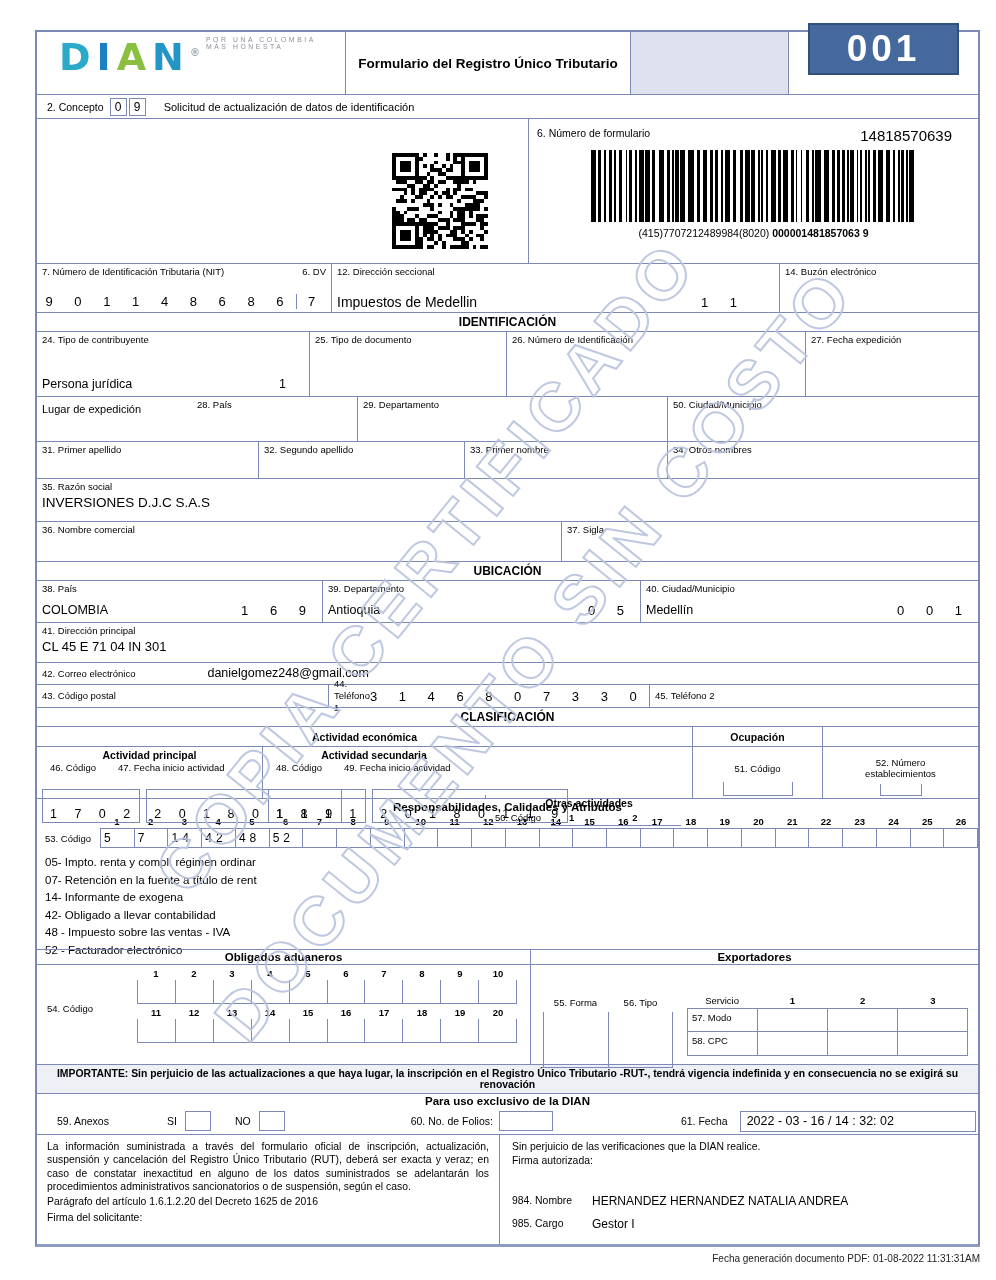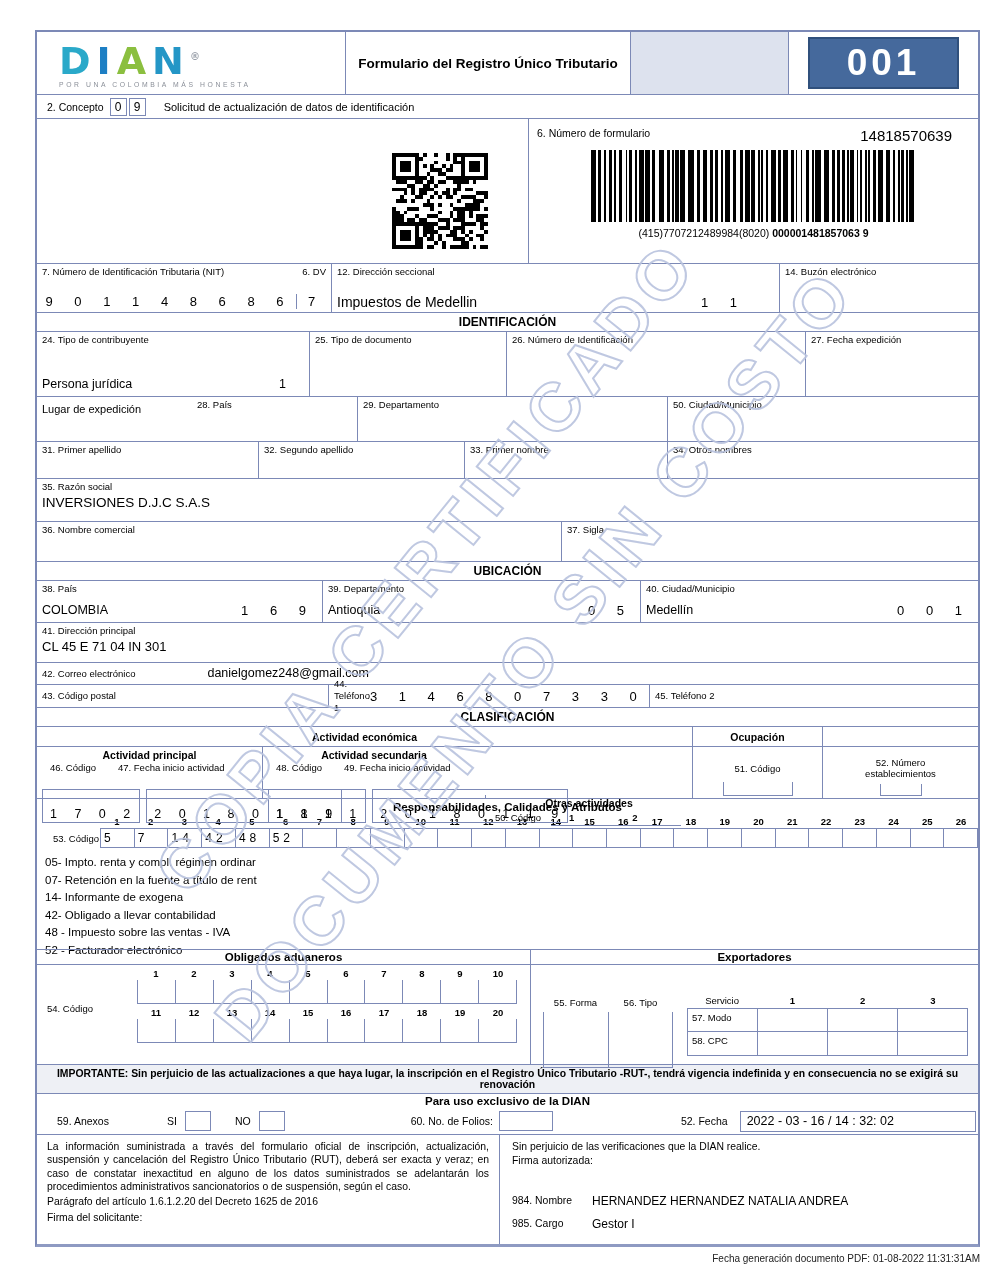--- a/index.html
+++ b/index.html
@@ -17,29 +17,29 @@
   .row:first-child{border-top:none;}
   .cell{position:relative;padding:2px 5px;}
   .cell + .cell{border-left:1px solid var(--bd);}
   .lbl{font-size:9.5px;display:block;line-height:12px;}
   .val{font-size:12.5px;line-height:15px;}
   .digits{font-size:13px;letter-spacing:9px;white-space:nowrap;}
   .sechead{text-align:center;font-weight:bold;font-size:12px;padding:2px 0;border-top:1px solid var(--bd);}
   .subhead{text-align:center;font-weight:bold;font-size:10.5px;}
   
   .hdr{display:flex;height:62px;align-items:stretch;}
-  .logo-cell{width:308px;display:flex;flex-direction:column;justify-content:center;padding-left:22px;}
+  .logo-cell{width:308px;display:flex;flex-direction:row;justify-content:center;padding-left:22px;}
   .dian{font-size:38px;font-weight:bold;letter-spacing:6px;line-height:38px;font-family:"DejaVu Sans",sans-serif;}
   .dian .l1{color:#2aa9c9;} .dian .l2{color:#1d7fc4;} .dian .l3{color:#8bbf3f;} .dian .l4{color:#2496c6;}
   .dian sup{font-size:10px;color:#9aa0aa;}
   .tagline{font-size:6.8px;letter-spacing:2.6px;color:#8a8f98;margin-top:2px;}
   .title-cell{flex:1;border-left:1px solid var(--bd);display:flex;align-items:center;justify-content:center;
     font-weight:bold;font-size:13.5px;text-align:center;}
   .spacer-cell{width:158px;border-left:1px solid var(--bd);background:#dde2ee;}
-  .code-cell{width:190px;border-left:1px solid var(--bd);display:flex;align-items:center;justify-content:center;padding:19px;}
+  .code-cell{width:190px;border-left:1px solid var(--bd);display:flex;align-items:flex-end;justify-content:center;padding:19px;}
   .code-box{width:178px;height:52px;background:var(--accent);border:2px solid #30507c;color:#fff;
     font-size:37px;font-weight:bold;letter-spacing:4px;display:flex;align-items:center;justify-content:center;}
   
   .concepto{height:24px;align-items:center;padding-left:10px;font-size:10.5px;}
   .cbox{width:17px;height:18px;border:1px solid var(--bd);display:inline-flex;align-items:center;justify-content:center;
     font-size:12px;margin-left:2px;}
   .cdesc{margin-left:18px;font-size:11px;}
   
   .fnarea{height:145px;}
   .fn-left{flex:1;display:flex;}
@@ -73,21 +73,21 @@
   .act-col{display:flex;flex-direction:column;}
   .act-lbls{display:flex;font-size:9.5px;margin-top:1px;}
   .dbox{border:1px solid var(--bd);padding:17px 2px 1px 7px;font-size:12.5px;letter-spacing:7px;white-space:nowrap;margin-top:16px;}
   .comb{display:flex;height:22px;margin-top:2px;}
   .comb > div{border-left:1.5px solid var(--bd);border-bottom:1.5px solid var(--bd);}
   .comb > div:last-child{border-right:1.5px solid var(--bd);}
   
   .resp-nums{display:flex;margin-left:63px;}
   .resp-nums div{flex:1;text-align:center;font-size:9.5px;font-weight:bold;padding:1px 0;}
   .resp-row{display:flex;align-items:stretch;}
-  .resp-label{width:63px;font-size:9.5px;display:flex;align-items:center;padding-left:16px;}
+  .resp-label{width:63px;font-size:9.5px;display:flex;align-items:center;padding-left:8px;}
   .rcells{display:flex;flex:1;border-top:1px solid var(--bd);border-bottom:1px solid var(--bd);height:20px;}
   .rcells div{flex:1;border-left:1px solid var(--bd);font-size:12px;letter-spacing:4px;padding:2px 0 0 3px;}
   .rcells div:last-child{border-right:1px solid var(--bd);}
   .resp-list{padding:6px 8px 0;height:101px;}
   .resp-list div{font-size:11.5px;line-height:17.5px;}
   
   .adu-exp{height:115px;}
   .adu{width:493px;display:flex;flex-direction:column;}
   .exp{flex:1;border-left:1px solid var(--bd);display:flex;flex-direction:column;}
   .boxhead{border-bottom:1px solid var(--bd);text-align:center;font-weight:bold;font-size:11.5px;padding:1px 0;}
@@ -1228,21 +1228,21 @@
   <div class="dianuse">
     <div class="du-title">Para uso exclusivo de la DIAN</div>
     <div class="du-row">
       <span>59. Anexos</span>
       <span style="margin-left:58px;">SI</span>
       <span class="sbox"></span>
       <span style="margin-left:24px;">NO</span>
       <span class="sbox"></span>
       <span style="margin-left:126px;">60. No. de Folios:</span>
       <span class="fbox"></span>
-      <span style="margin-left:128px;">52. Fecha</span>
+      <span style="margin-left:128px;">61. Fecha</span>
       <span class="datebox">2022 - 03 - 16 / 14 : 32: 02</span>
     </div>
   </div>
 
   <div class="row bottom">
     <div class="bot-left">
       <div>La información suministrada a través del formulario oficial de inscripción, actualización, suspensión y cancelación del Registro Único Tributario (RUT), deberá ser exacta y veraz; en caso de constatar inexactitud en alguno de los datos suministrados se adelantarán los procedimientos administrativos sancionatorios o de suspensión, según el caso.</div>
       <div style="margin-top:1px;text-align:left;">Parágrafo del artículo 1.6.1.2.20 del Decreto 1625 de 2016</div>
       <div style="margin-top:3px;text-align:left;">Firma del solicitante:</div>
     </div>

